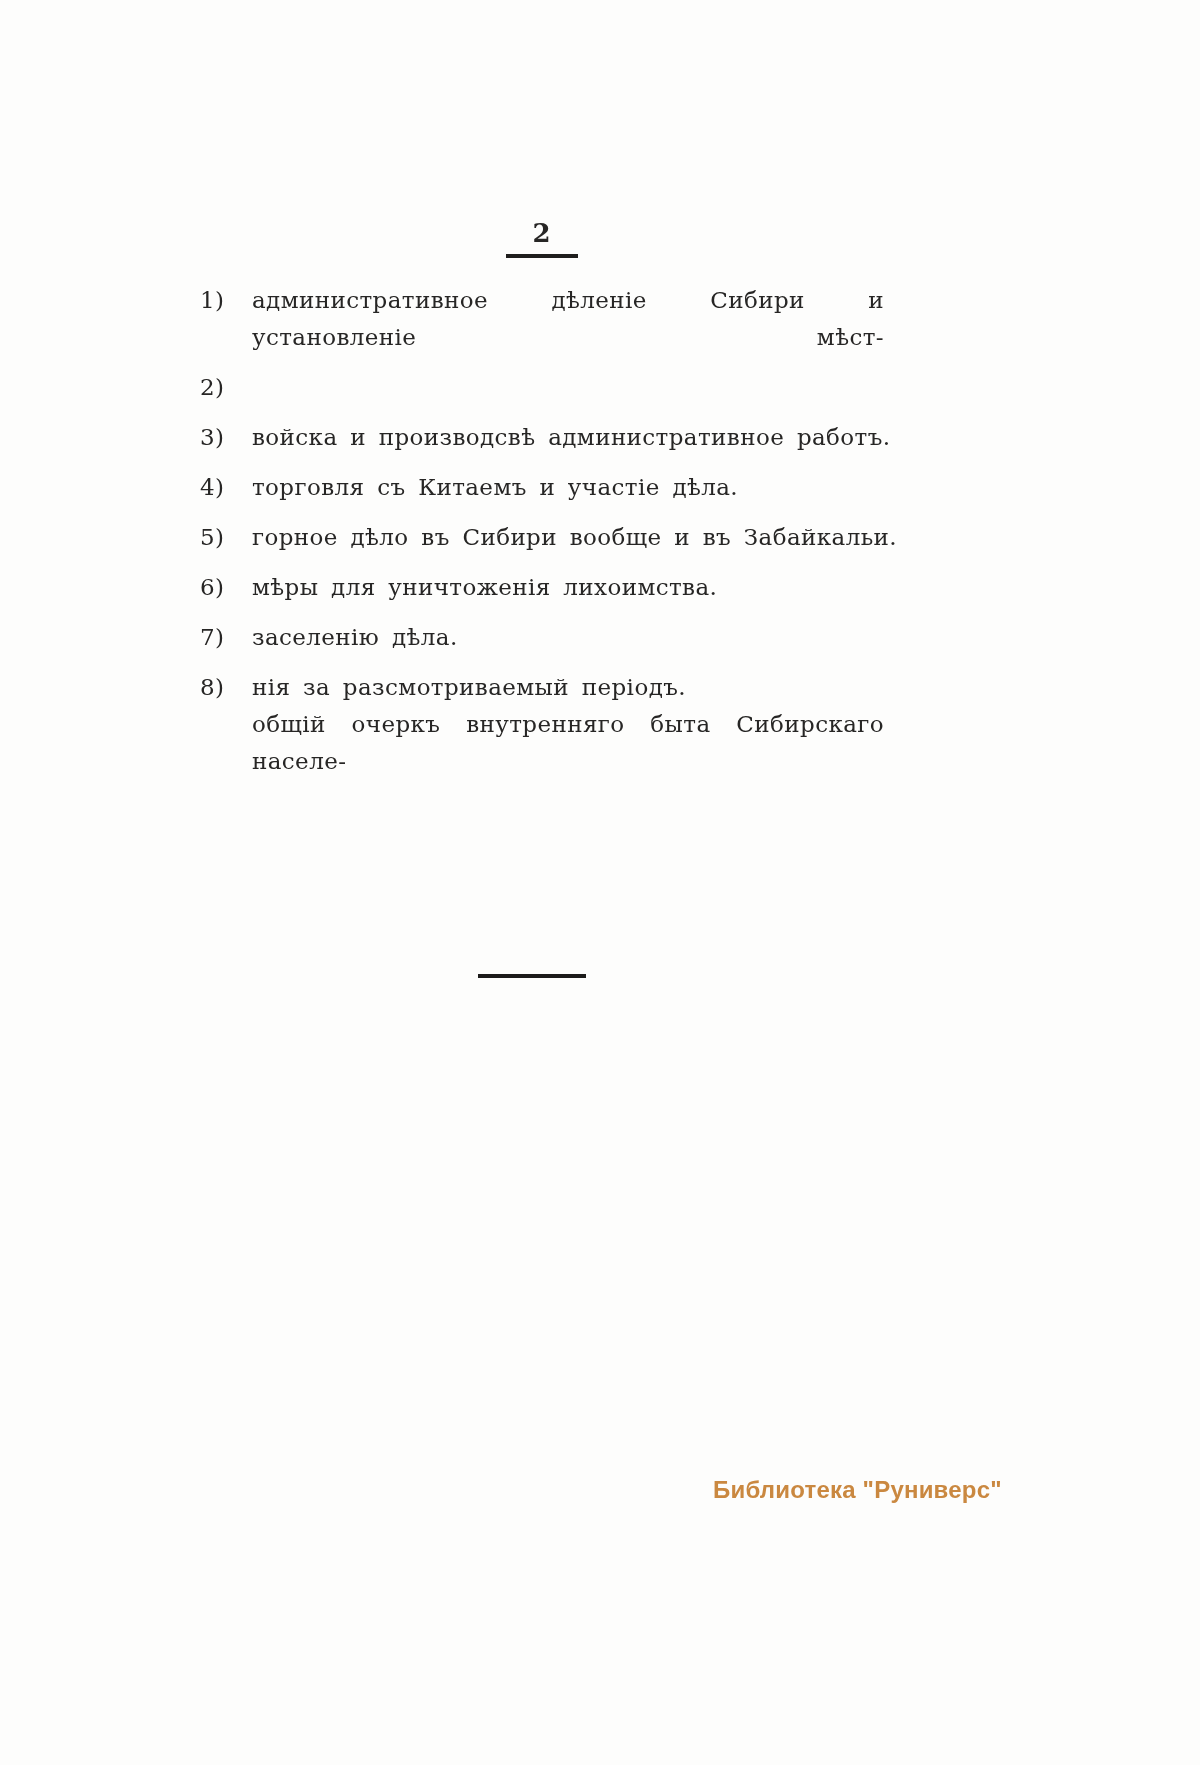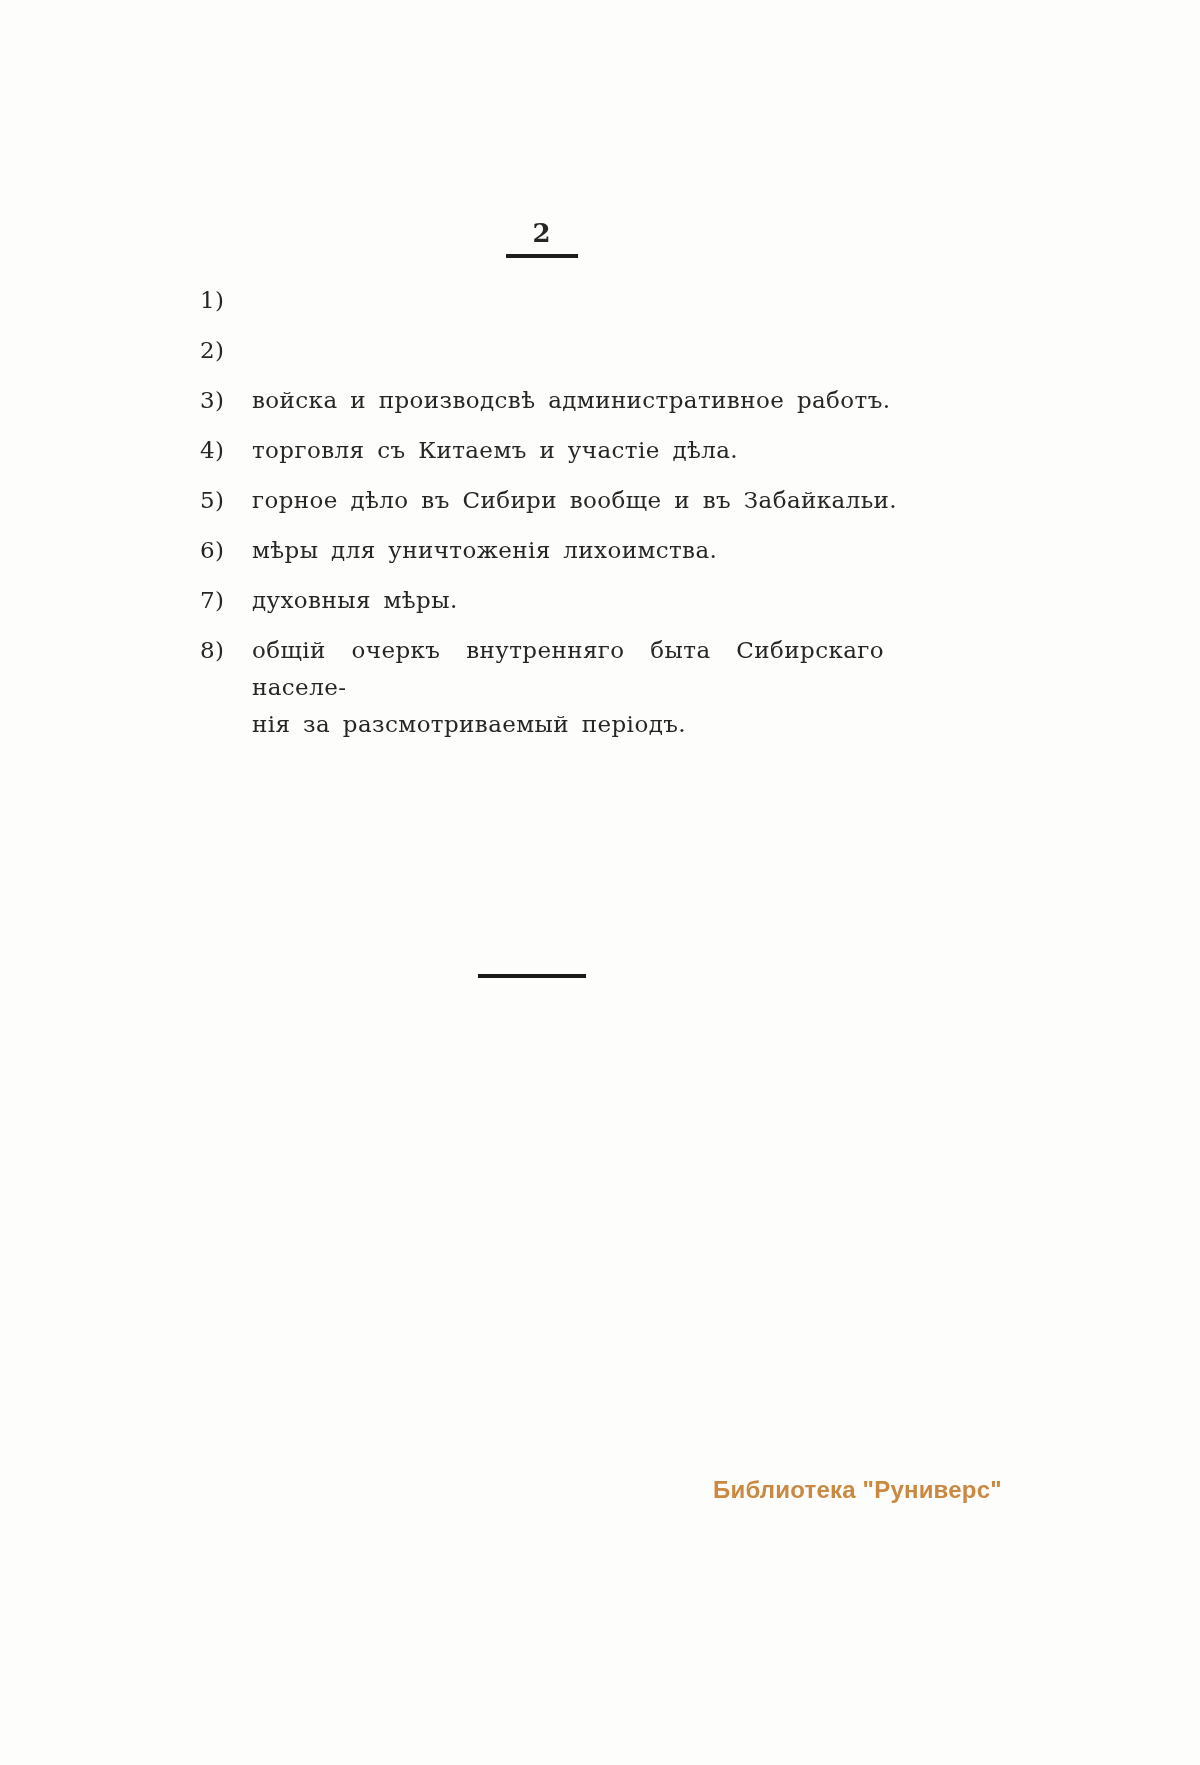--- a/index.html
+++ b/index.html
@@ -100,20 +100,21 @@
     <div class="page-number-wrap">
       <div class="page-number">2</div>
       <div class="page-number-rule"></div>
     </div>
 
     <div class="toc-list">
 
       <div class="item">
         <span class="marker">1)</span>
         <div class="itext">
+          <div class="line fill">административное дѣленіе Сибири и установленіе мѣст-</div>
         </div>
       </div>
 
       <div class="item">
         <span class="marker">2)</span>
         <div class="itext">
         </div>
       </div>
 
       <div class="item">
@@ -140,29 +141,29 @@
       <div class="item">
         <span class="marker">6)</span>
         <div class="itext">
           <div class="line">мѣры для уничтоженія лихоимства.</div>
         </div>
       </div>
 
       <div class="item">
         <span class="marker">7)</span>
         <div class="itext">
-          <div class="line">духовныя мѣры.</div>
+          <div class="line">заселенію дѣла.</div>
         </div>
       </div>
 
       <div class="item">
         <span class="marker">8)</span>
         <div class="itext">
+          <div class="line">нія за разсмотриваемый періодъ.</div>
           <div class="line fill">общій очеркъ внутренняго быта Сибирскаго населе-</div>
-          <div class="line">нія за разсмотриваемый періодъ.</div>
         </div>
       </div>
 
     </div>
   </div>
 
   <div class="mid-rule"></div>
 
   <div class="watermark">Библиотека "Руниверс"</div>
 

